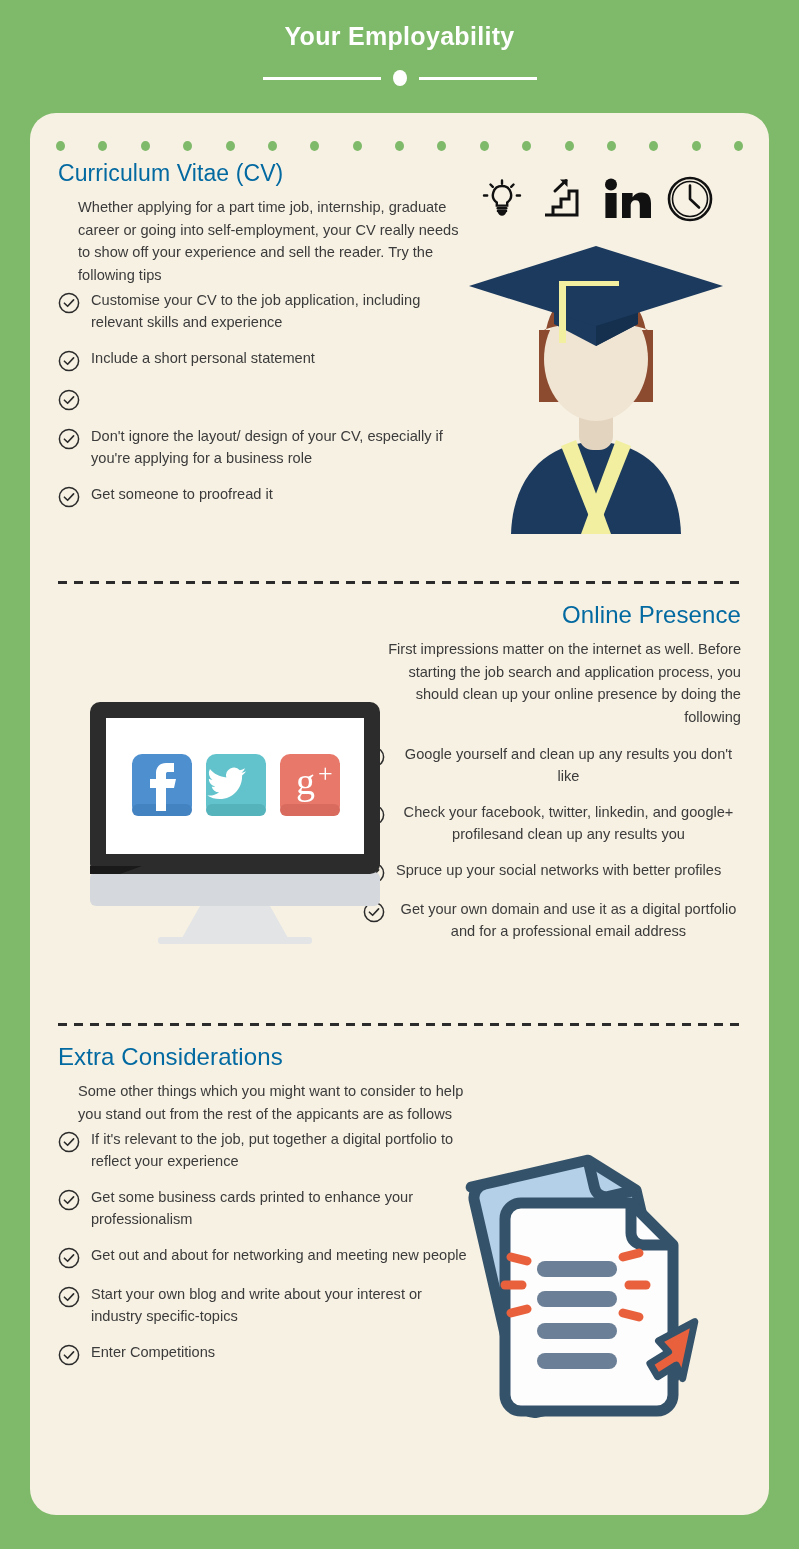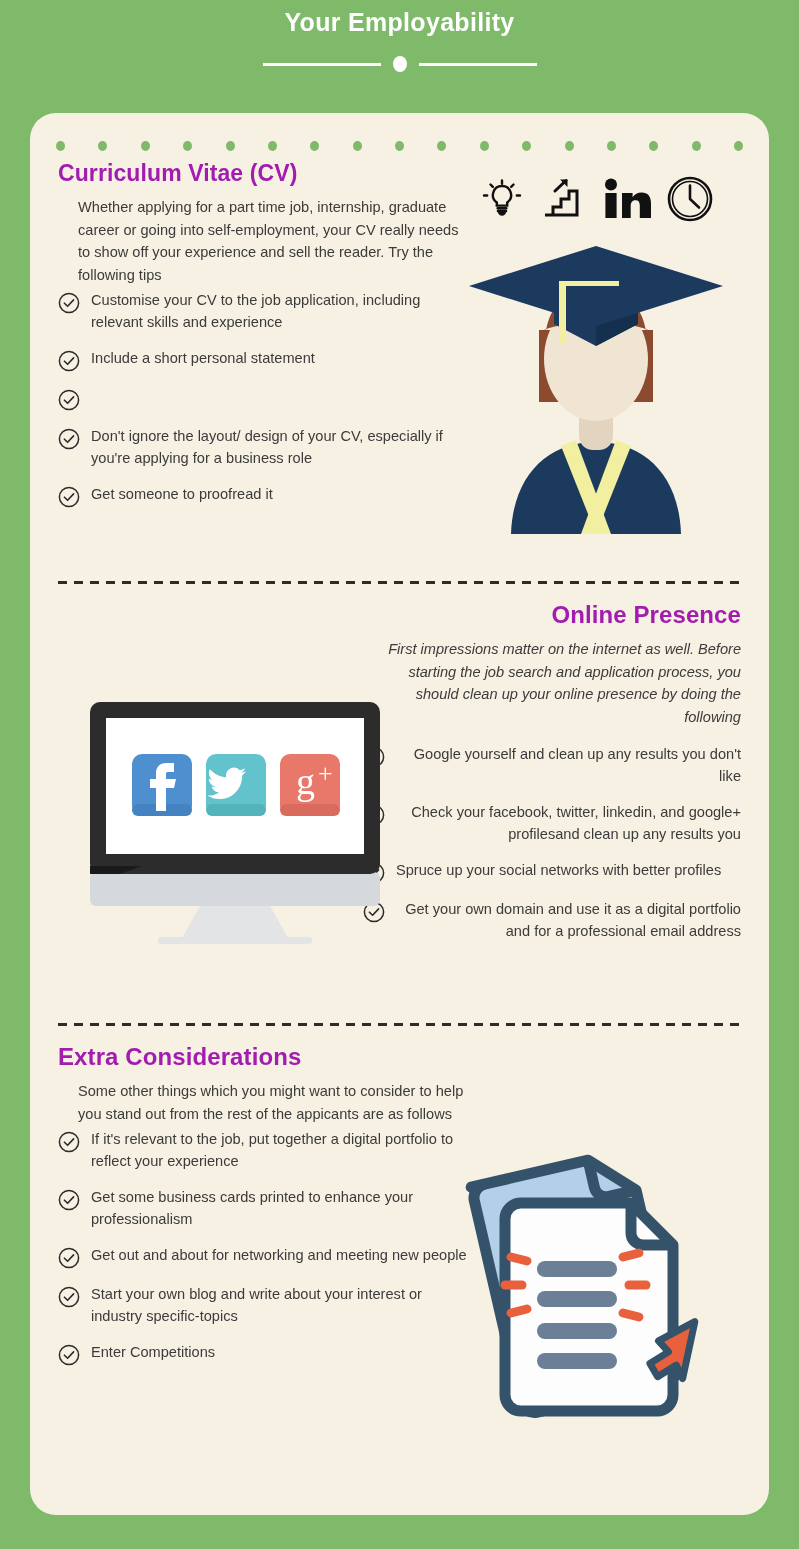--- a/index.html
+++ b/index.html
@@ -13,21 +13,21 @@
     position: relative;
   }
 
   
   .header {
     height: 110px;
     display: flex;
     flex-direction: column;
     align-items: center;
     justify-content: flex-start;
-    padding-top: 8px;
+    padding-top: 22px;
   }
   .header-title {
     color: #ffffff;
     font-size: 25px;
     font-weight: bold;
     letter-spacing: 0.3px;
     font-family: "Liberation Sans", sans-serif;
   }
   .header-divider {
     margin-top: 19px;
@@ -64,22 +64,22 @@
   }
 
   
   .section { position: absolute; }
 
   .sec-cv      { top: 47px;  left: 28px;  right: 28px; }
   .sec-online  { top: 488px; left: 28px;  right: 28px; }
   .sec-extra   { top: 930px; left: 28px;  right: 28px; }
 
   .heading {
-    color: #a21caf;
-    font-weight: bold;
+    color: #0369a1;
+    font-weight: normal;
     font-size: 23px;
     letter-spacing: 0.1px;
     font-family: "Liberation Sans", sans-serif;
   }
   .heading.big { font-size: 24px; }
 
   .body-text {
     color: #3b3b3b;
     font-size: 14.6px;
     line-height: 22.5px;
@@ -115,22 +115,22 @@
     right: 0px; top: 10px;
     width: 290px; height: 350px;
   }
 
   
   .online-right {
     margin-left: auto;
     width: 378px;
     text-align: right;
   }
-  .online-right .body-text { text-align: right; font-style: italic; }
-  .online-list { margin-top: 16px; text-align: right; }
+  .online-right .body-text { text-align: right; }
+  .online-list { margin-top: 16px; text-align: center; }
   .online-illus {
     position: absolute;
     left: 22px; top: 93px;
     width: 310px; height: 255px;
   }
 
   
   .extra-left { width: 415px; }
   .extra-illus {
     position: absolute;

